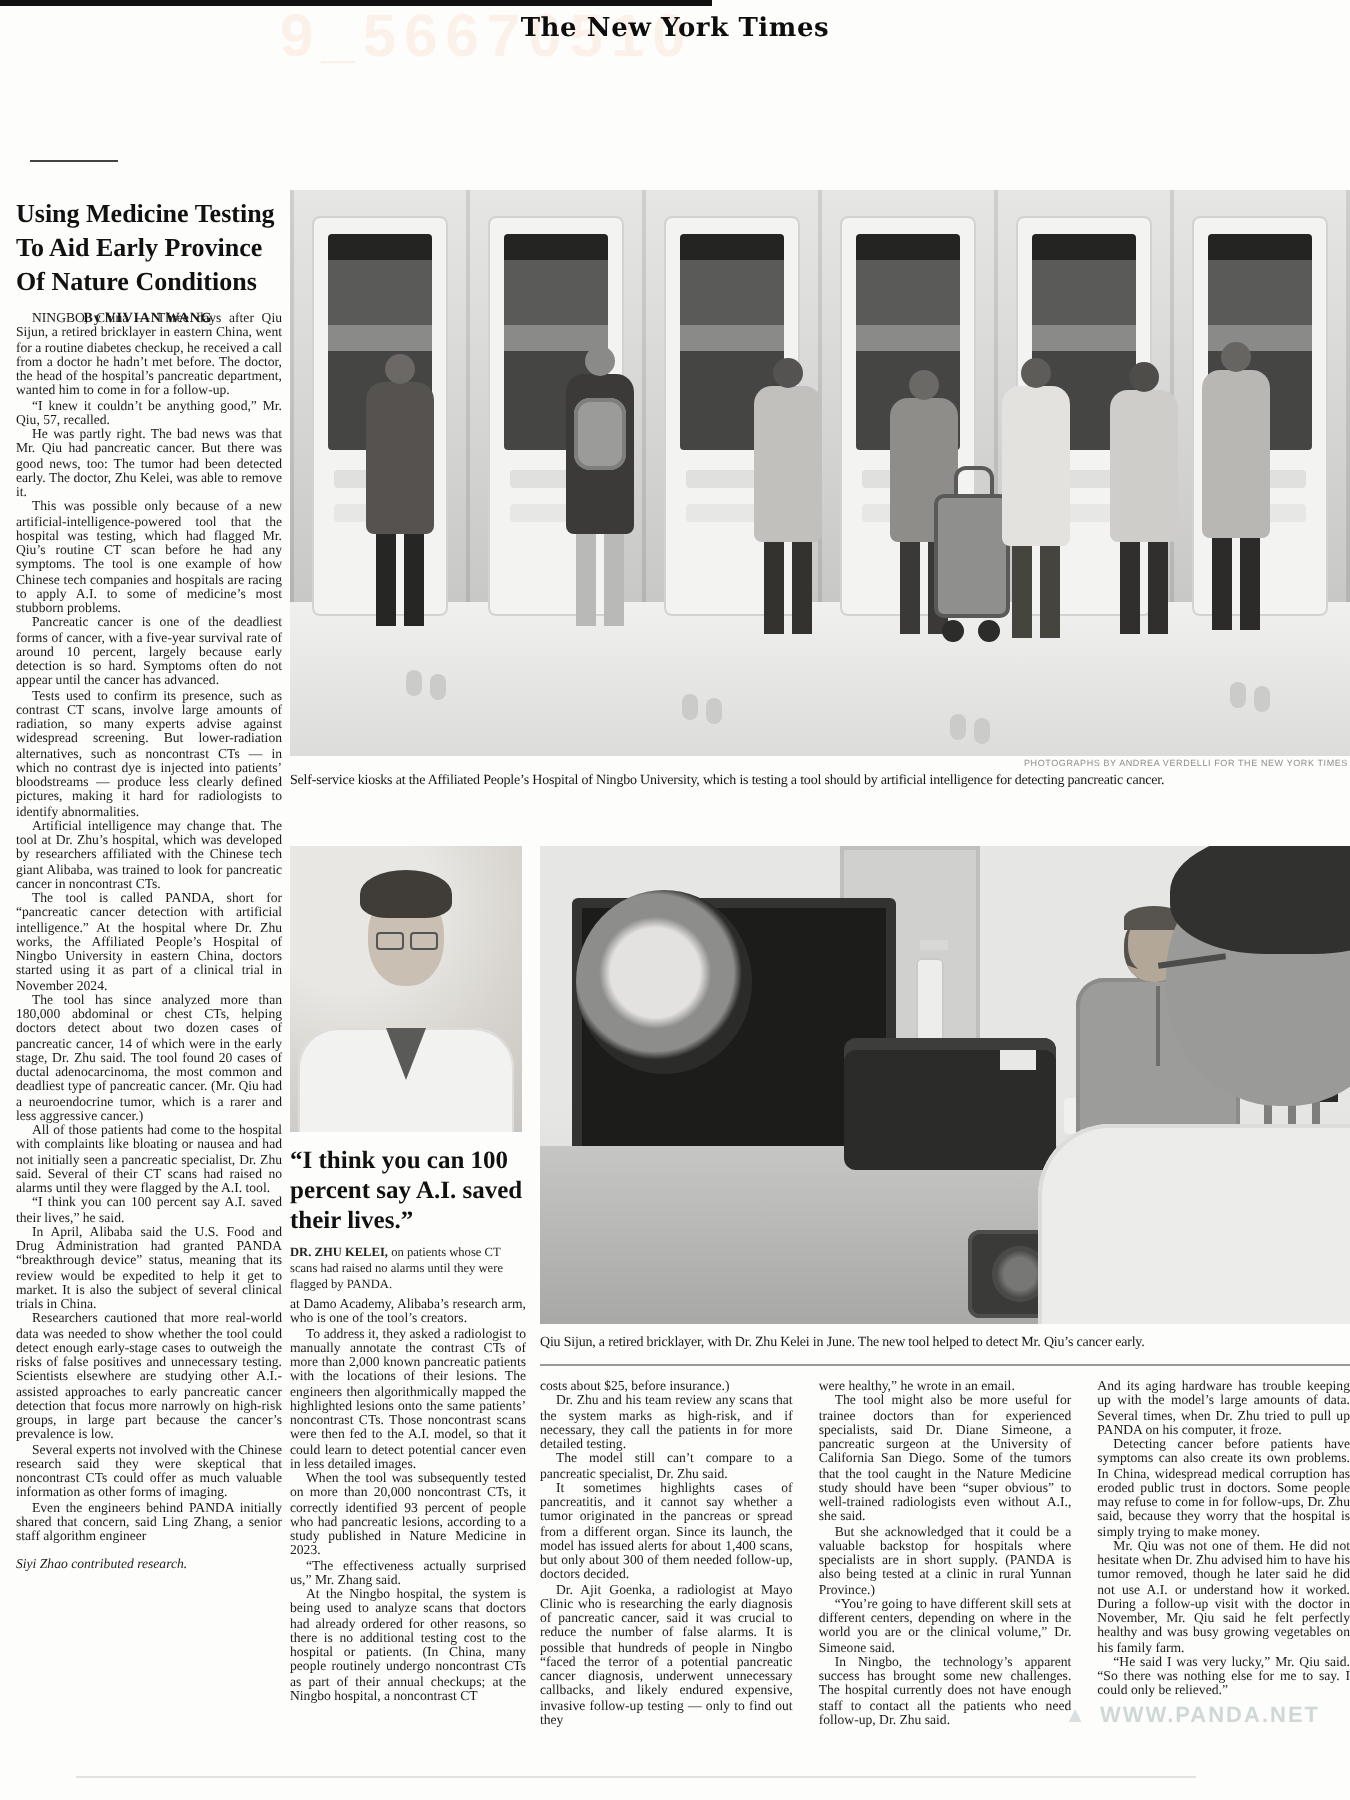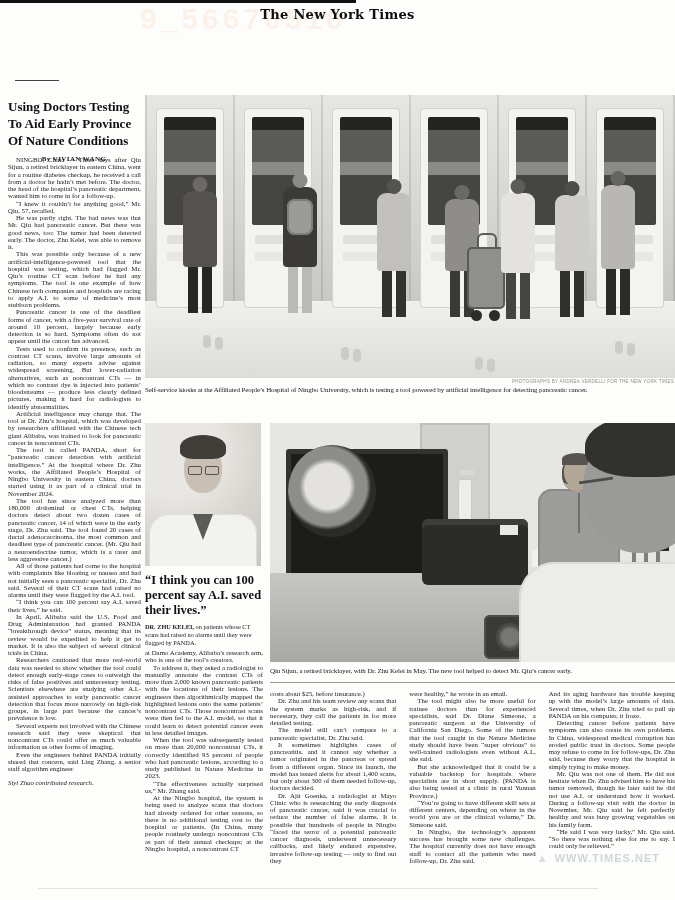--- a/index.html
+++ b/index.html
@@ -157,21 +157,21 @@
 <div class="page">
 
   <div class="abs wm-top">9_56670510</div>
 
   <div class="abs top-rule"></div>
   <div class="abs masthead">The New York Times</div>
 
 
   <div class="abs kicker-rule"></div>
   <h2 class="abs subhead">
-    <div>Using Doctors Testing</div>
+    <div>Using Medicine Testing</div>
     <div>To Aid Early Province</div>
     <div>Of Nature Conditions</div>
   </h2>
   <div class="abs byline">By VIVIAN WANG</div>
 
   <div class="abs col1 bt">
     <p>NINGBO, China — Three days after Qiu Sijun, a retired bricklayer in eastern China, went for a routine diabetes checkup, he received a call from a doctor he hadn’t met before. The doctor, the head of the hospital’s pancreatic department, wanted him to come in for a follow-up.</p>
     <p>“I knew it couldn’t be anything good,” Mr. Qiu, 57, recalled.</p>
     <p>He was partly right. The bad news was that Mr. Qiu had pancreatic cancer. But there was good news, too: The tumor had been detected early. The doctor, Zhu Kelei, was able to remove it.</p>
     <p>This was possible only because of a new artificial-intelligence-powered tool that the hospital was testing, which had flagged Mr. Qiu’s routine CT scan before he had any symptoms. The tool is one example of how Chinese tech companies and hospitals are racing to apply A.I. to some of medicine’s most stubborn problems.</p>
@@ -206,21 +206,21 @@
     <div class="person" style="left:138px;top:92px;height:80px;--b:#3c3a38;--h:#8a8a88;--l:#b9b9b7"></div>
     <div class="backpack" style="left:142px;top:104px"></div>
     <div class="person" style="left:232px;top:98px;height:78px;--b:#c2c0bd;--h:#555351;--l:#33322f"></div>
     <div class="person" style="left:300px;top:104px;height:72px;--b:#8f8d8a;--h:#6b6966;--l:#3a3937"></div>
     <div class="trolley" style="left:322px;top:152px"></div>
     <div class="person" style="left:356px;top:98px;height:80px;--b:#e4e2df;--h:#5e5c59;--l:#45443f"></div>
     <div class="person" style="left:410px;top:100px;height:76px;--b:#cfcdca;--h:#4f4d4a;--l:#302f2d"></div>
     <div class="person" style="left:456px;top:90px;height:84px;--b:#b9b7b4;--h:#676562;--l:#2c2b29"></div>
   </figure>
   <div class="abs credit">PHOTOGRAPHS BY ANDREA VERDELLI FOR THE NEW YORK TIMES</div>
-  <figcaption class="abs caption-top">Self-service kiosks at the Affiliated People’s Hospital of Ningbo University, which is testing a tool powered by artificial intelligence for detecting pancreatic cancer.</figcaption>
+  <figcaption class="abs caption-top">Self-service kiosks at the Affiliated People’s Hospital of Ningbo University, which is testing a tool should by artificial intelligence for detecting pancreatic cancer.</figcaption>
 
   <figure class="abs photo-portrait" style="margin:0">
     <div class="po-coat"></div>
     <div class="po-shirt"></div>
     <div class="po-head"></div>
     <div class="po-hair"></div>
     <div class="po-glasses"></div>
   </figure>
 
   <div class="abs pull-quote">
@@ -255,21 +255,21 @@
     <div class="pb-patient-hair"></div>
     <div class="pb-pad"></div>
     <div class="pb-doc-arm"></div>
     <div class="pb-doc-hand"></div>
     <div class="pb-mouse"></div>
     <div class="pb-doc-shoulder"></div>
     <div class="pb-doc-head"></div>
     <div class="pb-doc-hair"></div>
     <div class="pb-doc-glass"></div>
   </figure>
-  <figcaption class="abs caption-bottom">Qiu Sijun, a retired bricklayer, with Dr. Zhu Kelei in May. The new tool helped to detect Mr. Qiu’s cancer early.</figcaption>
+  <figcaption class="abs caption-bottom">Qiu Sijun, a retired bricklayer, with Dr. Zhu Kelei in June. The new tool helped to detect Mr. Qiu’s cancer early.</figcaption>
   <div class="abs caption-rule"></div>
 
   <div class="abs bottom-cols bt">
     <div>
       <p class="nt">costs about $25, before insurance.)</p>
       <p>Dr. Zhu and his team review any scans that the system marks as high-risk, and if necessary, they call the patients in for more detailed testing.</p>
       <p>The model still can’t compare to a pancreatic specialist, Dr. Zhu said.</p>
       <p>It sometimes highlights cases of pancreatitis, and it cannot say whether a tumor originated in the pancreas or spread from a different organ. Since its launch, the model has issued alerts for about 1,400 scans, but only about 300 of them needed follow-up, doctors decided.</p>
       <p>Dr. Ajit Goenka, a radiologist at Mayo Clinic who is researching the early diagnosis of pancreatic cancer, said it was crucial to reduce the number of false alarms. It is possible that hundreds of people in Ningbo “faced the terror of a potential pancreatic cancer diagnosis, underwent unnecessary callbacks, and likely endured expensive, invasive follow-up testing — only to find out they</p>
     </div>
@@ -282,15 +282,15 @@
     </div>
     <div>
       <p class="nt">And its aging hardware has trouble keeping up with the model’s large amounts of data. Several times, when Dr. Zhu tried to pull up PANDA on his computer, it froze.</p>
       <p>Detecting cancer before patients have symptoms can also create its own problems. In China, widespread medical corruption has eroded public trust in doctors. Some people may refuse to come in for follow-ups, Dr. Zhu said, because they worry that the hospital is simply trying to make money.</p>
       <p>Mr. Qiu was not one of them. He did not hesitate when Dr. Zhu advised him to have his tumor removed, though he later said he did not use A.I. or understand how it worked. During a follow-up visit with the doctor in November, Mr. Qiu said he felt perfectly healthy and was busy growing vegetables on his family farm.</p>
       <p>“He said I was very lucky,” Mr. Qiu said. “So there was nothing else for me to say. I could only be relieved.”</p>
     </div>
   </div>
 
   <div class="abs bottom-rule"></div>
-  <div class="abs wm-bottom">WWW.TIMES.NET</div>
+  <div class="abs wm-bottom">WWW.PANDA.NET</div>
 
 </div>
 
 </body></html>

